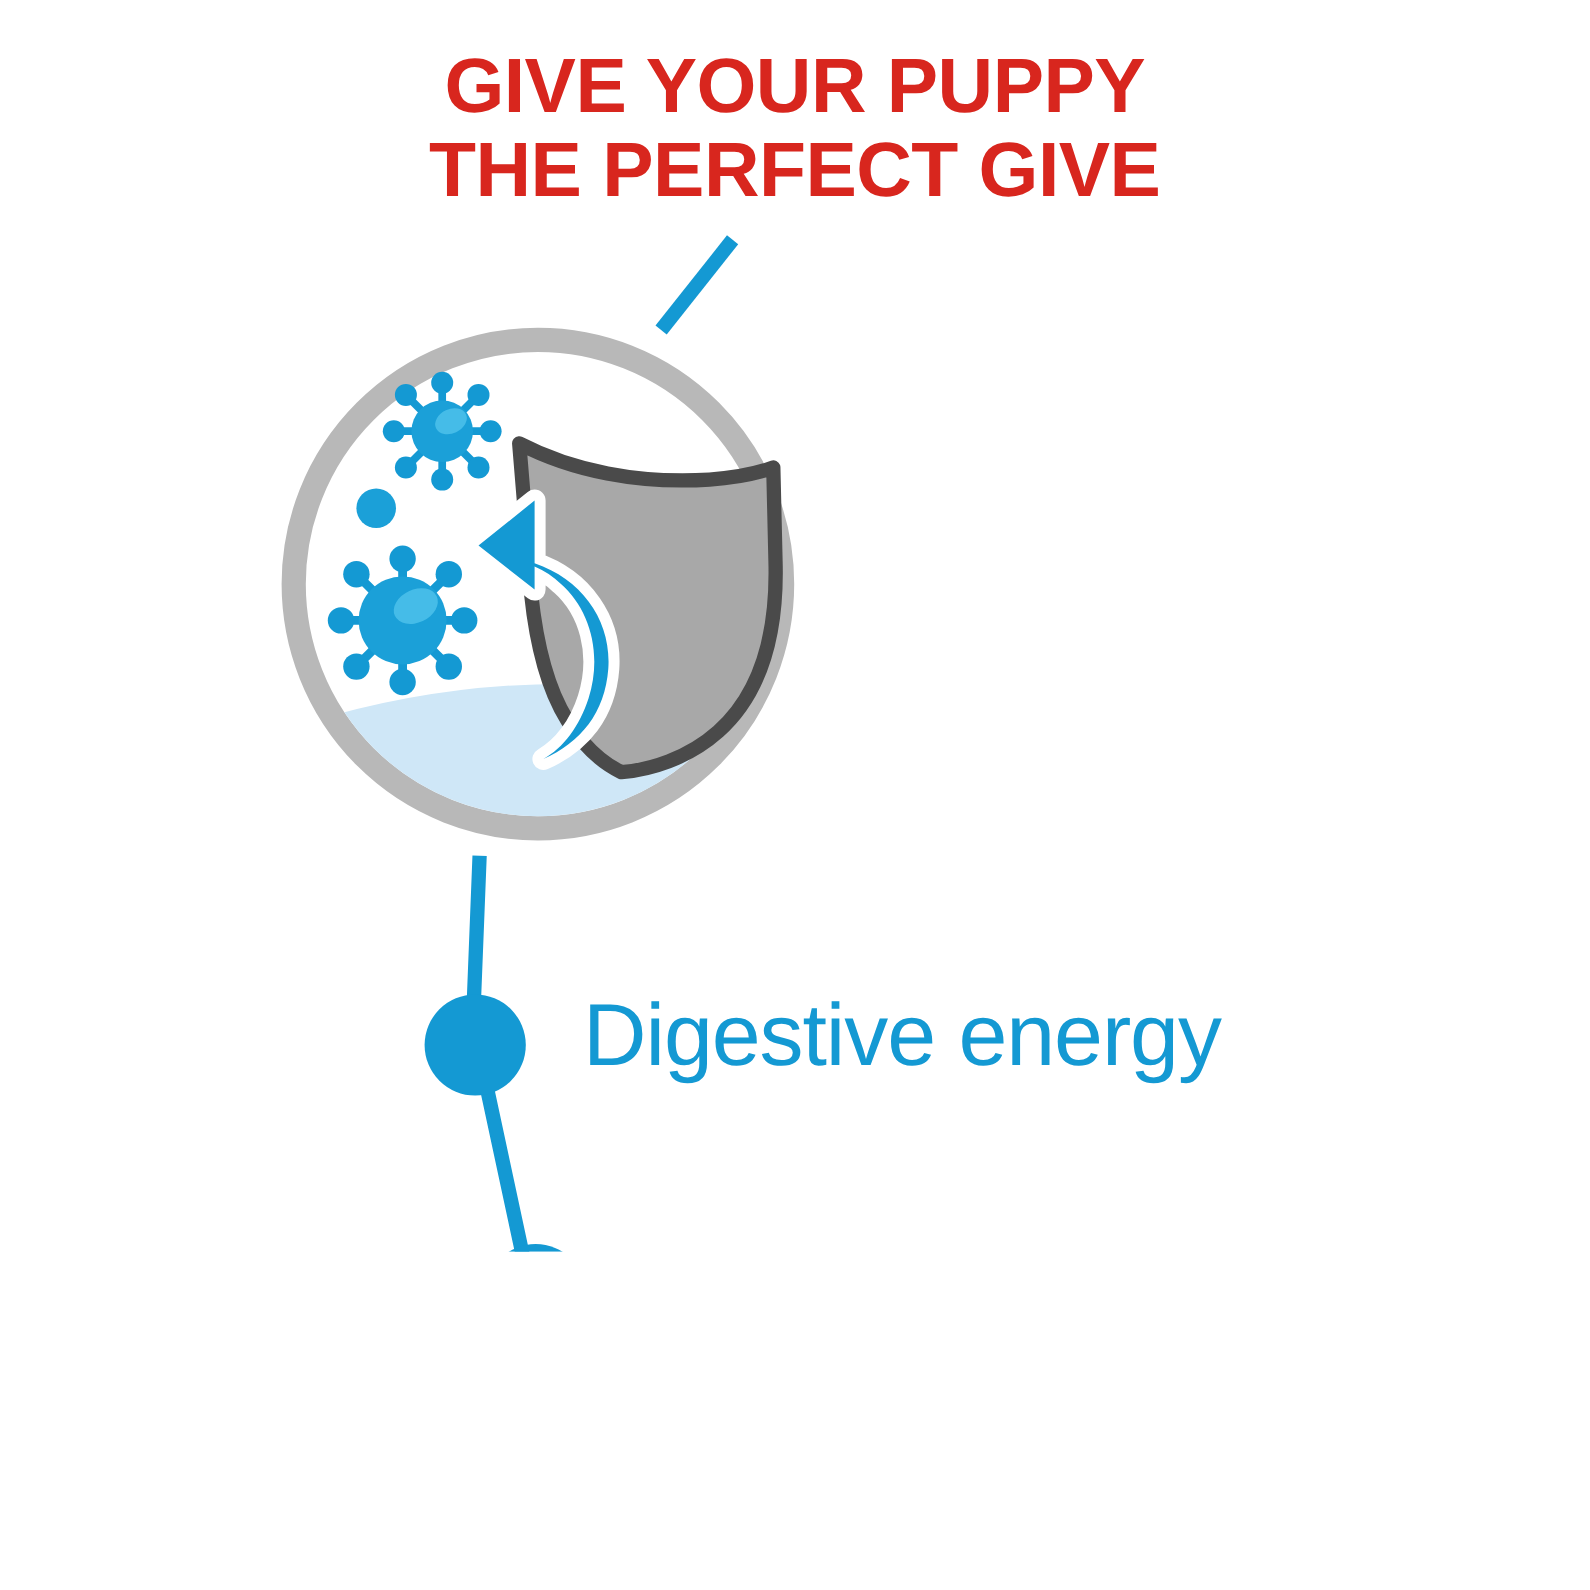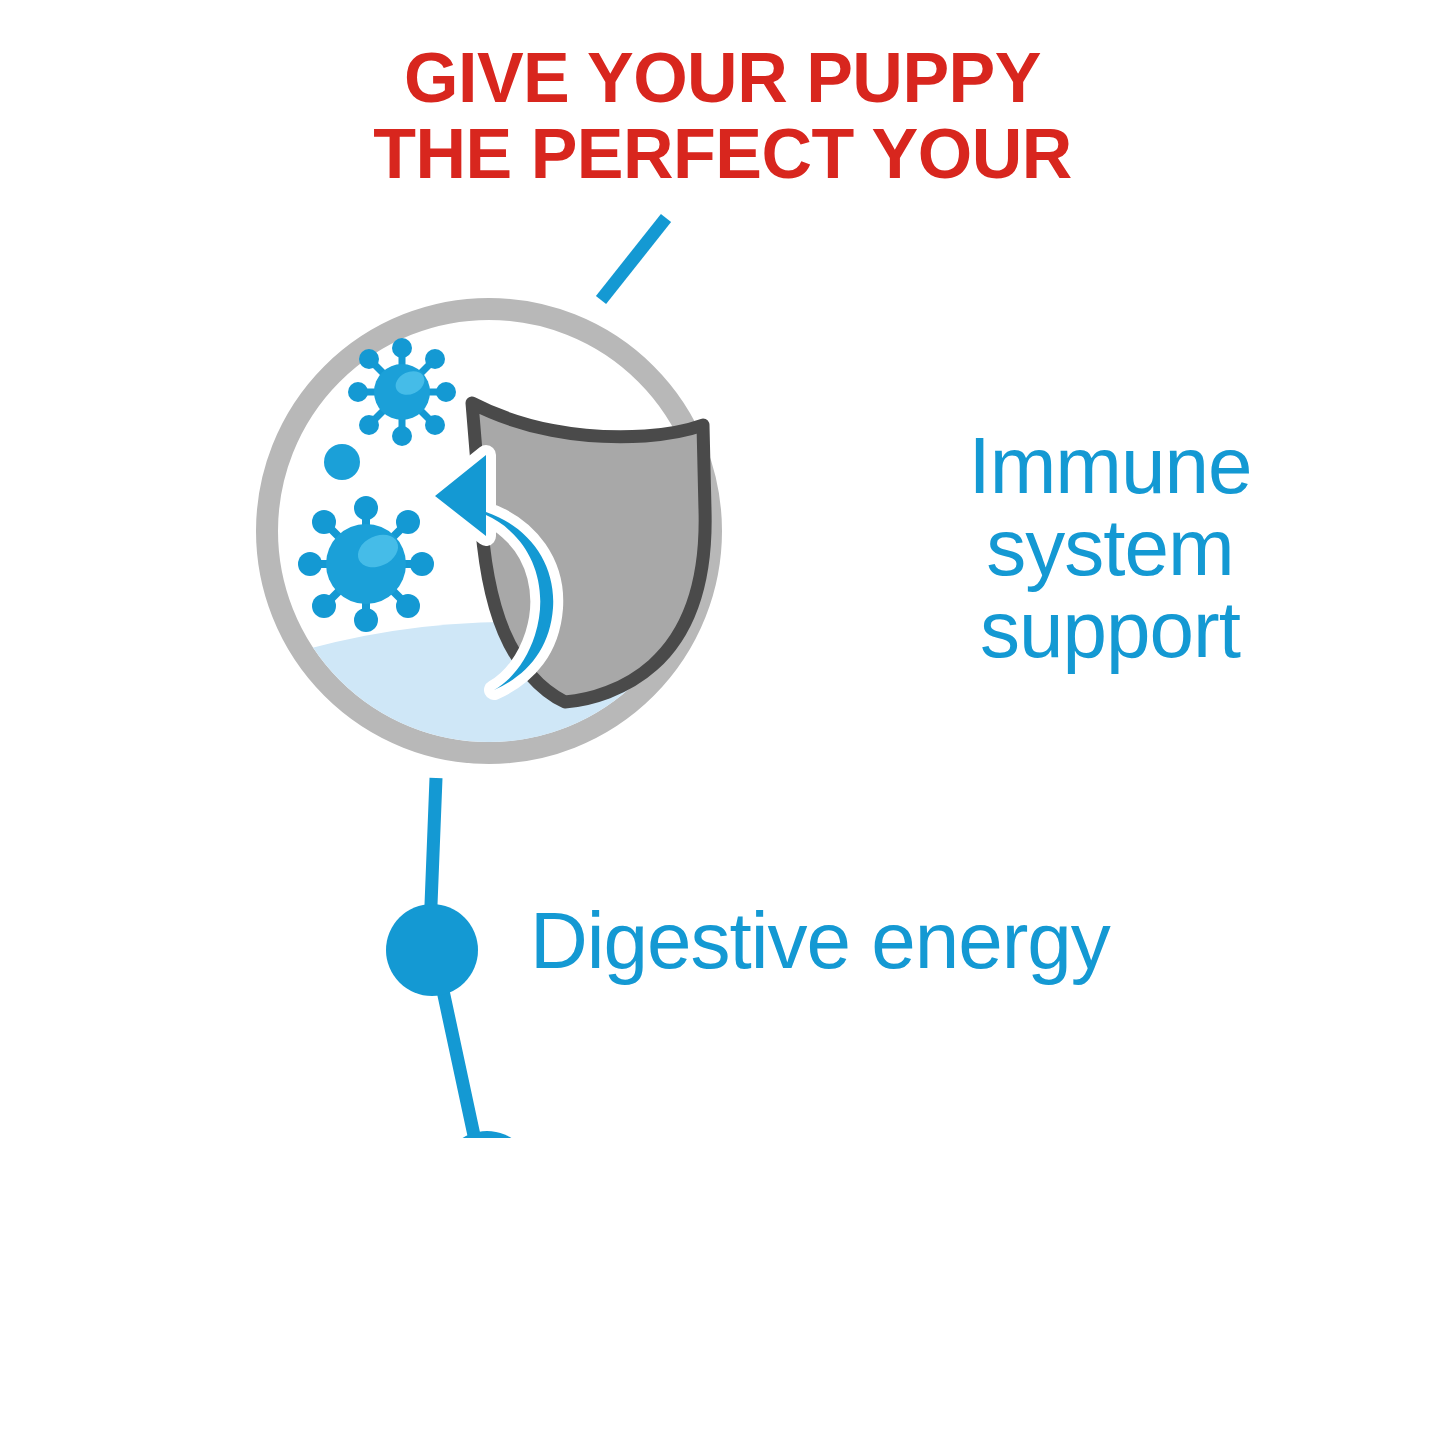--- a/index.html
+++ b/index.html
@@ -104,21 +104,21 @@
     height: 115px;
   }
 </style>
 </head>
 <body>
 
 <div id="page">
 
   <div id="headline">
     <span class="hl-line">GIVE YOUR PUPPY</span>
-    <span class="hl-line">THE PERFECT YOUR</span>
+    <span class="hl-line">THE PERFECT GIVE</span>
   </div>
 
   <svg id="diagram" viewBox="0 0 1445 1445">
 
     <path d="M 666 218 L 601 300" stroke="#1499D3" stroke-width="13" fill="none" stroke-linecap="butt"></path>
 
     <path d="M 436 778 L 430 930 L 475 1140 L 550 1330" stroke="#1499D3" stroke-width="13" fill="none" stroke-linecap="butt" stroke-linejoin="round"></path>
 
     <g>
 
@@ -217,25 +217,20 @@
         </g>
         <circle cx="366" cy="564" r="40" fill="#1BA0D8"></circle>
         <ellipse cx="378" cy="551" rx="21" ry="15" fill="#45BCE8" transform="rotate(-25 378 551)"></ellipse>
       </g>
     </g>
 
     <circle cx="432" cy="950" r="46" fill="#1499D3"></circle>
     <circle cx="487" cy="1177" r="46" fill="#1499D3"></circle>
   </svg>
 
-  <div class="benefit-label" id="label-immune">
-    <span class="lbl-line">Immune</span>
-    <span class="lbl-line">system</span>
-    <span class="lbl-line">support</span>
-  </div>
 
   <div class="benefit-label" id="label-digestive">
     <span class="lbl-line">Digestive energy</span>
   </div>
 
 
   <div id="footer">
     <div id="footer-bar"></div>
     <svg id="crown" viewBox="0 0 150 115">
       <g fill="#D8261E">

